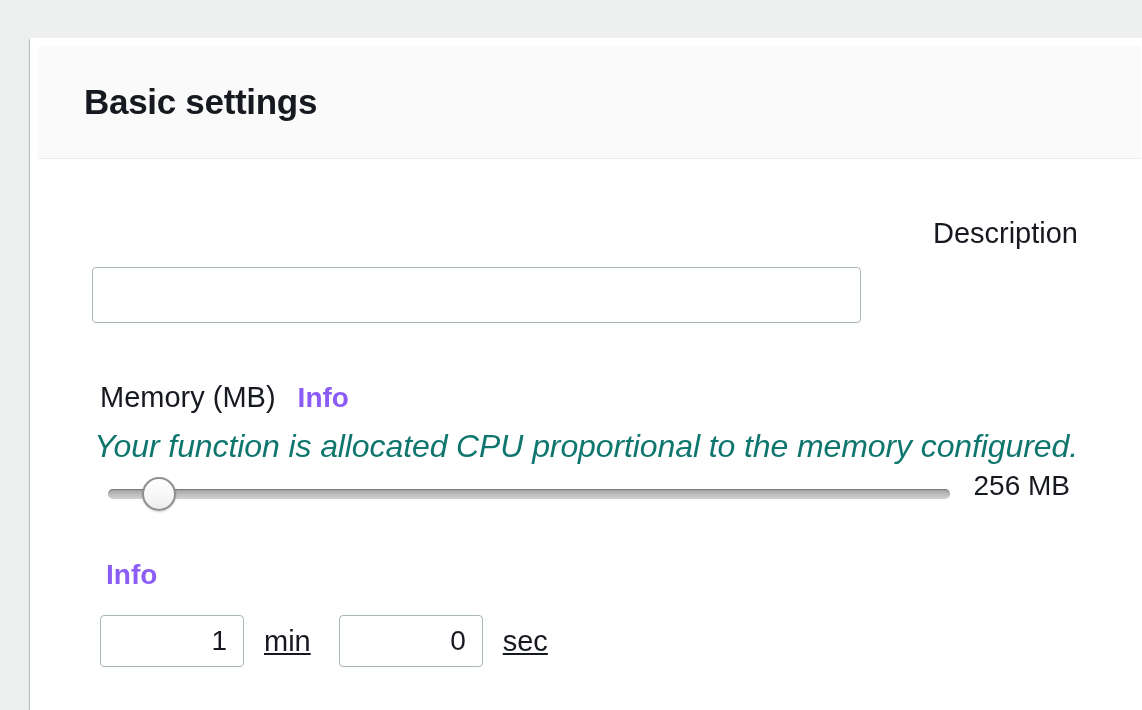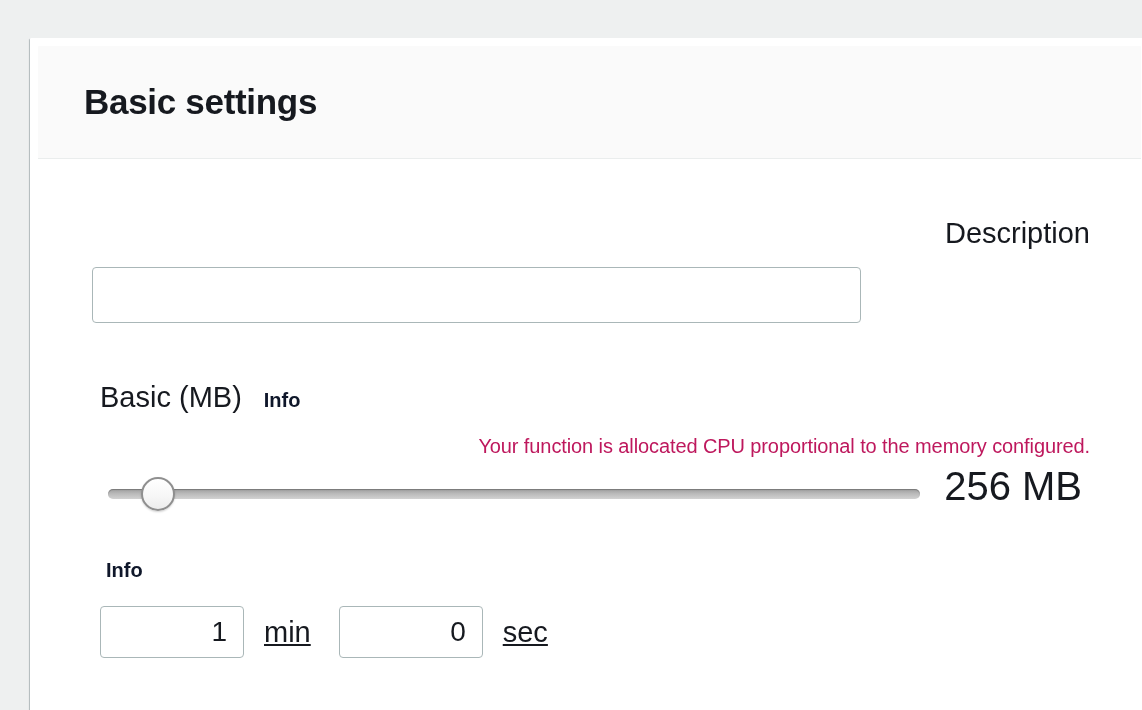--- a/index.html
+++ b/index.html
@@ -28,35 +28,35 @@
     align-items: center;
     padding: 0 38px;
     border-radius: 1px 1px 0 0;
   }
   .card-title {
     font-size: 35px;
     font-weight: 700;
     color: #16191f;
     letter-spacing: -0.3px;
   }
-  .card-body { padding: 0 35px 0 38px; }
+  .card-body { padding: 0 47px 0 38px; }
 
   .field-label {
     font-size: 29px;
     line-height: 36px;
     color: #16191f;
   }
   .label-row {
     display: flex;
     align-items: baseline;
   }
   .info-link {
-    font-size: 20px;
+    font-size: 28px;
     font-weight: 700;
-    color: #0f172a;
+    color: #8b5cf6;
     margin-left: 14px;
     text-decoration: none;
     cursor: pointer;
   }
   .section-description { margin-top: 56px; }
   .text-input {
     display: block;
     border: 1px solid #aab7b8;
     border-radius: 4px;
     background: #ffffff;
@@ -67,24 +67,25 @@
   }
   .description-input {
     margin-top: 16px;
     width: 769px;
     height: 56px;
     padding: 0 16px;
   }
   .section-memory { margin-top: 48px; }
   .helper-text {
     margin-top: 8px;
-    font-size: 20px;
+    font-size: 32px;
     line-height: 30px;
-    color: #be185d;
+    color: #0f766e;
     letter-spacing: -0.1px;
+    font-style: italic;
   }
   .slider-row {
     margin-top: 5px;
     display: flex;
     align-items: center;
     justify-content: space-between;
     height: 34px;
   }
   .slider {
     position: relative;
@@ -107,21 +108,21 @@
     top: 50%;
     transform: translate(-50%, -50%);
     width: 34px; height: 34px;
     border-radius: 50%;
     background: linear-gradient(to bottom, #ffffff 0%, #f6f6f6 60%, #ededed 100%);
     border: 2px solid #8f8f8f;
     box-shadow: 0 1px 2px rgba(0,0,0,.18);
     cursor: grab;
   }
   .slider-value {
-    font-size: 40px;
+    font-size: 28px;
     color: #16191f;
     white-space: nowrap;
   }
   .section-timeout { margin-top: 48px; }
   .timeout-row {
     margin-top: 5px;
     display: flex;
     align-items: center;
   }
   .timeout-input {
@@ -147,21 +148,21 @@
 
   <div class="card-body">
 
     <div class="section-description">
       <div class="field-label">Description</div>
       <input class="text-input description-input" type="text" value="" style="">
     </div>
 
     <div class="section-memory">
       <div class="label-row">
-        <span class="field-label">Basic (MB)</span>
+        <span class="field-label">Memory (MB)</span>
         <a class="info-link">Info</a>
       </div>
       <div class="helper-text">Your function is allocated CPU proportional to the memory configured.</div>
       <div class="slider-row">
         <div class="slider">
           <div class="slider-track"></div>
           <div class="slider-thumb" style="left: 6%;"></div>
         </div>
         <div class="slider-value">256 MB</div>
       </div>

